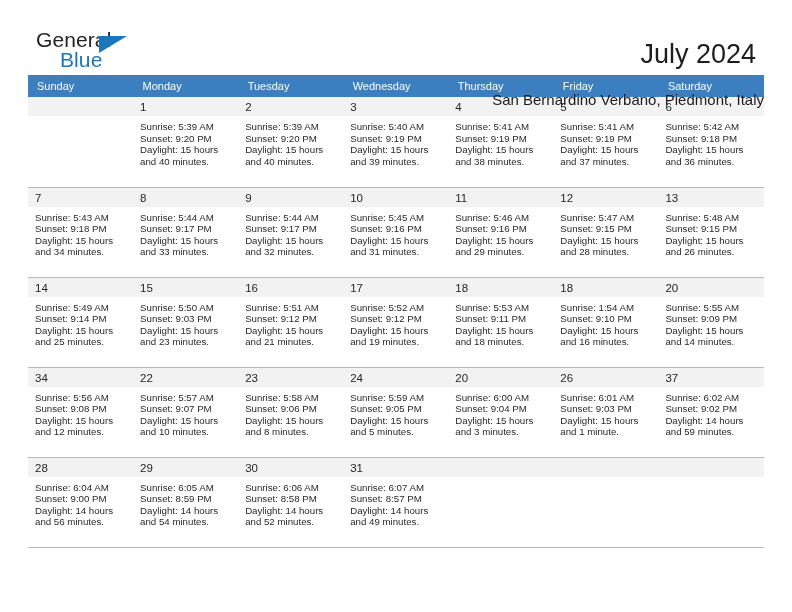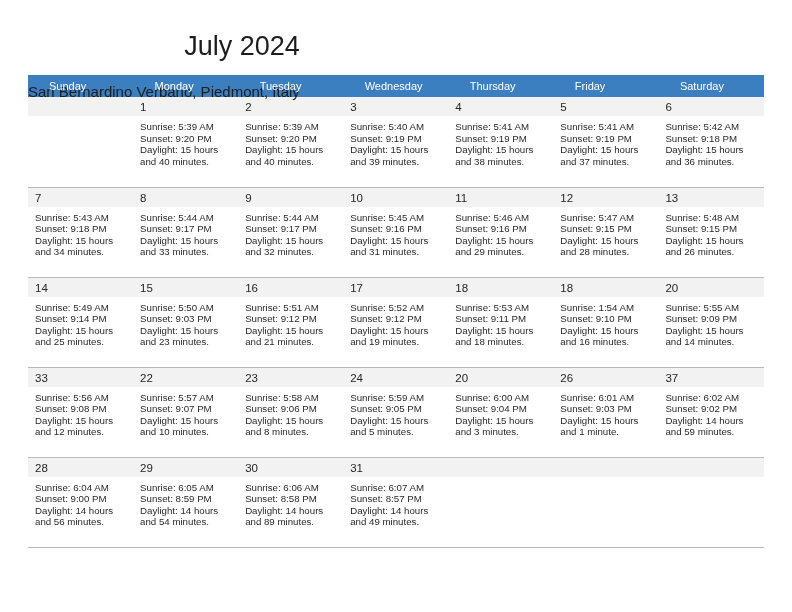--- a/index.html
+++ b/index.html
@@ -65,21 +65,21 @@
   }
   .titles {
     text-align: right;
     padding-top: 2px;
   }
   .cal-title {
     font-size: 27px;
     color: #1d1d1d;
     line-height: 32px;
     font-weight: normal;
-    margin: 0;
+    margin: 8px;
   }
   .cal-subtitle {
     font-size: 15px;
     color: #1d1d1d;
     line-height: 20px;
     margin: 20px 0 0 0;
     font-weight: normal;
   }
 
   
@@ -88,21 +88,21 @@
     border-collapse: collapse;
     table-layout: fixed;
     margin-top: 3px;
   }
   .calendar th {
     background: #3c7fc1;
     color: #ffffff;
     font-size: 11px;
     font-weight: normal;
     text-align: left;
-    padding: 5px 0 5px 21px;
+    padding: 5px 0 5px 9px;
     height: 20px;
     box-sizing: border-box;
     border-right: 1px solid #3c7fc1;
   }
   .weekrow {
     border-bottom: 1px solid #b9b9b9;
   }
   .calendar td {
     vertical-align: top;
     padding: 0;
@@ -135,20 +135,25 @@
     white-space: nowrap;
   }
 </style>
 </head>
 <body>
 
 <div class="page">
 
   <div class="header">
 
+    <div class="brand">
+      <span class="brand-general">General</span>
+      <span class="brand-triangle"></span>
+      <span class="brand-blue">Blue</span>
+    </div>
 
     <div class="titles">
       <h1 class="cal-title">July 2024</h1>
       <h2 class="cal-subtitle">San Bernardino Verbano, Piedmont, Italy</h2>
     </div>
 
   </div>
 
   <table class="calendar">
     <thead>
@@ -390,21 +395,21 @@
                 <div>Sunset: 9:09 PM</div>
                 <div>Daylight: 15 hours</div>
                 <div>and 14 minutes.</div>
               </div>
             </div>
           </td>
         </tr>
         <tr class="weekrow">
           <td>
             <div class="cell">
-              <div class="daynum">33</div>
+              <div class="daynum">34</div>
               <div class="info">
                 <div>Sunrise: 5:56 AM</div>
                 <div>Sunset: 9:08 PM</div>
                 <div>Daylight: 15 hours</div>
                 <div>and 12 minutes.</div>
               </div>
             </div>
           </td>
           <td>
             <div class="cell">
@@ -496,21 +501,21 @@
               </div>
             </div>
           </td>
           <td>
             <div class="cell">
               <div class="daynum">30</div>
               <div class="info">
                 <div>Sunrise: 6:06 AM</div>
                 <div>Sunset: 8:58 PM</div>
                 <div>Daylight: 14 hours</div>
-                <div>and 89 minutes.</div>
+                <div>and 52 minutes.</div>
               </div>
             </div>
           </td>
           <td>
             <div class="cell">
               <div class="daynum">31</div>
               <div class="info">
                 <div>Sunrise: 6:07 AM</div>
                 <div>Sunset: 8:57 PM</div>
                 <div>Daylight: 14 hours</div>

